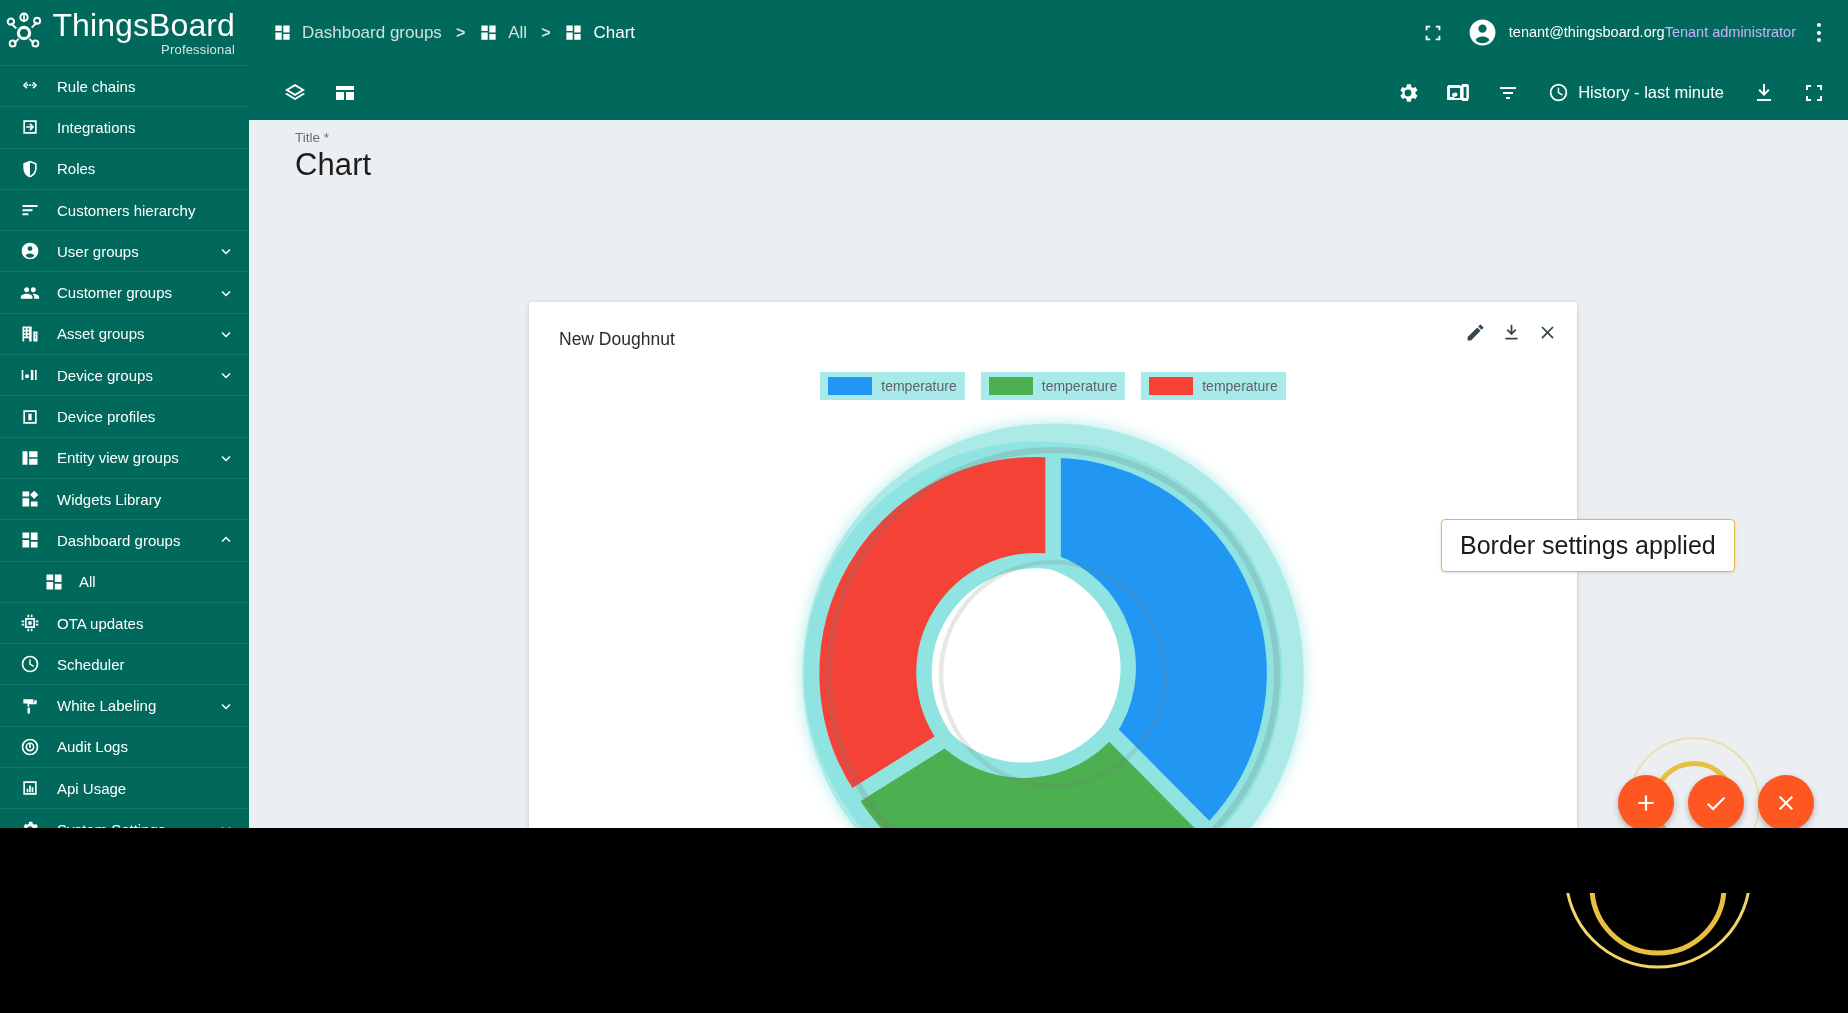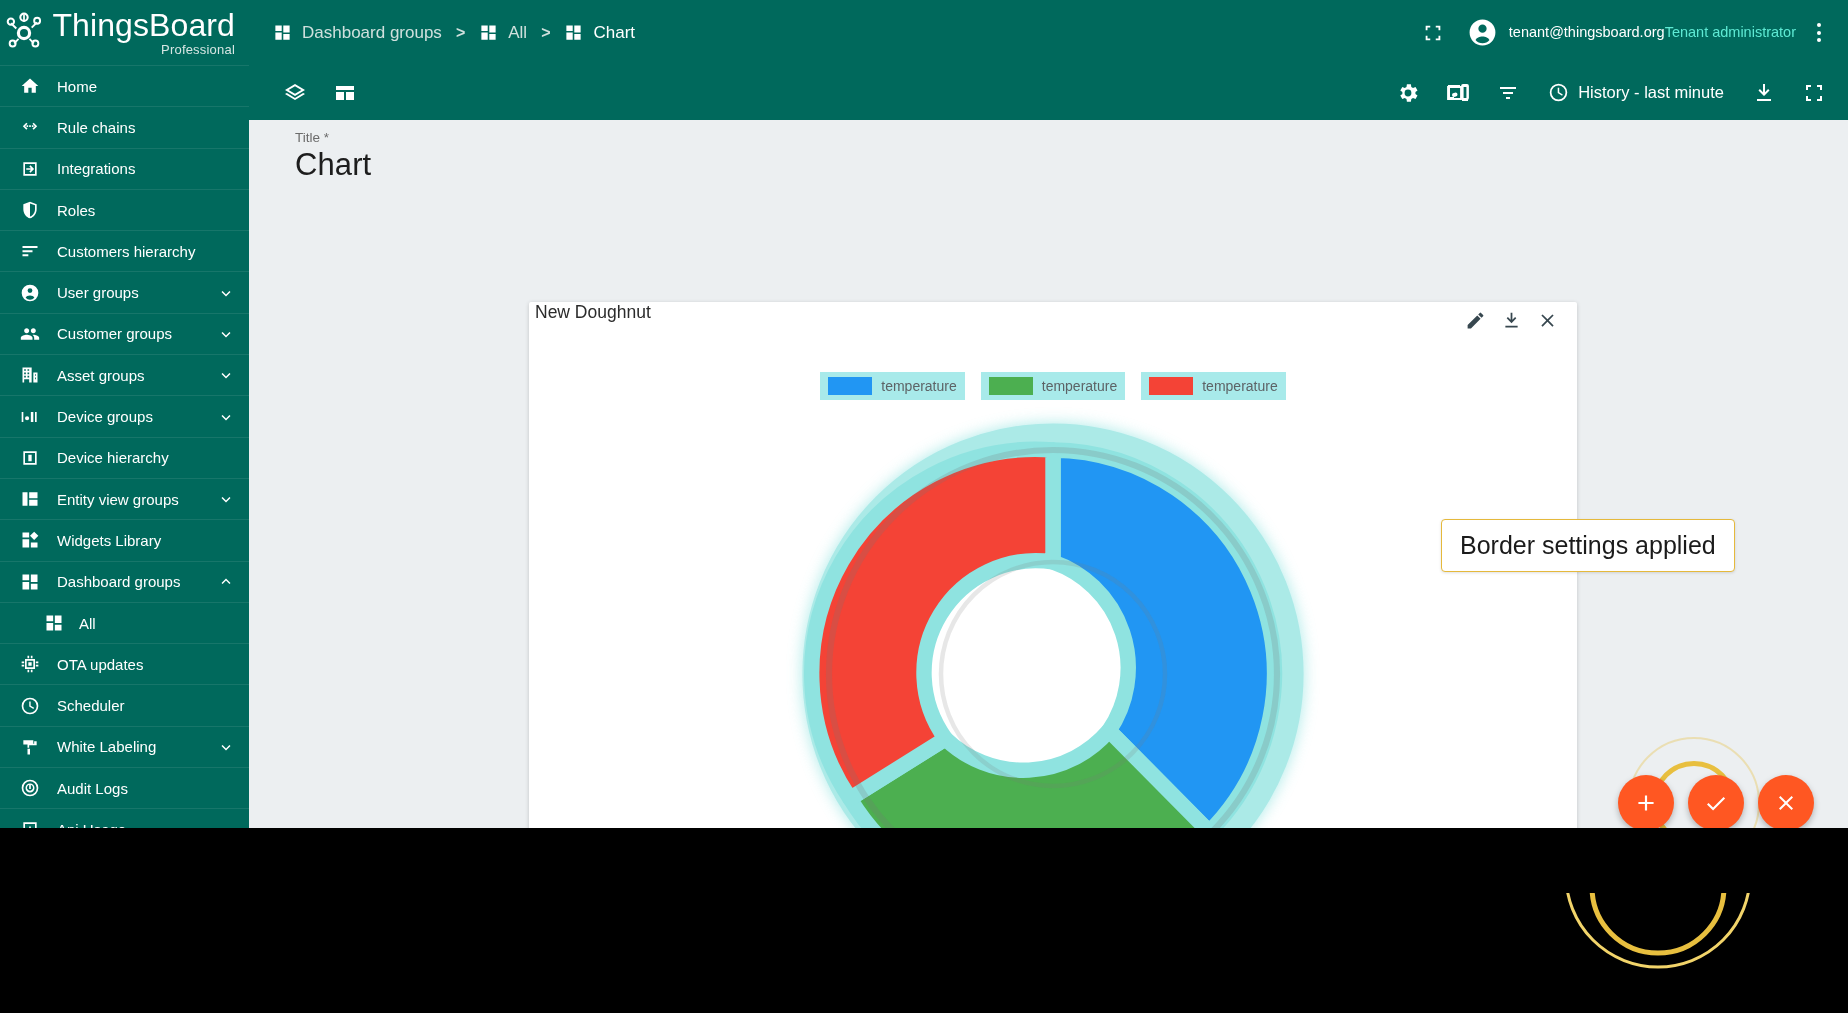--- a/index.html
+++ b/index.html
@@ -58,21 +58,21 @@
   .icon-btn {
     width: 40px; height: 40px; border-radius: 50%; display: flex;
     align-items: center; justify-content: center; cursor: pointer; flex: 0 0 auto;
   }
   .icon-btn svg { fill: #fff; }
   .user-block { display: flex; align-items: center; margin-left: 14px; cursor: pointer; }
   .avatar { width: 31px; height: 31px; border-radius: 50%; margin-right: 11px; flex: 0 0 31px; }
   .avatar svg { width: 31px; height: 31px; fill: #fff; }
   .user-lines { display: flex; line-height: 1.26; }
   .user-email { font-size: 14.5px; color: #fff; }
-  .user-role { font-size: 14.5px; color: #5eead4; }
+  .user-role { font-size: 14.5px; color: #c4b5fd; }
   .kebab { width: 30px; height: 40px; display: flex; flex-direction: column;
            align-items: center; justify-content: center; gap: 3.5px; cursor: pointer; margin-left: 8px; }
   .kebab i { width: 4px; height: 4px; border-radius: 50%; background: #fff; display: block; }
 
   .subbar {
     height: 55px; background: #00695c; display: flex; align-items: center;
     padding: 0 14px 0 26px; flex: 0 0 55px; color: #fff;
   }
   .subbar-spacer { flex: 1 1 auto; }
   .timebtn {
@@ -84,21 +84,21 @@
   
   .content { flex: 1 1 auto; background: #eceff1; position: relative; overflow: hidden; margin-left: 20px; }
   .title-wrap { padding: 10px 0 0 26px; }
   .title-label { font-size: 13.5px; color: #6b6b6b; margin-bottom: 2px; }
   .title-value { font-size: 31px; color: #1d1d1d; font-weight: 400; letter-spacing: .1px; }
 
   .widget-card {
     position: absolute; left: 260px; top: 182px; width: 1048px; height: 655px;
     background: #fff; box-shadow: 0 1px 4px rgba(0,0,0,.18); border-radius: 2px;
   }
-  .widget-head { height: 48px; display: flex; align-items: flex-start; padding: 0 12px 0 6px; }
+  .widget-head { height: 48px; display: flex; align-items: flex-end; padding: 0 12px 0 30px; }
   .widget-title { font-size: 17.5px; color: #2b2b2b; font-weight: 400; }
   .widget-head-spacer { flex: 1 1 auto; }
   .wbtn { width: 36px; height: 36px; display: flex; align-items: center; justify-content: center;
           border-radius: 50%; cursor: pointer; }
   .wbtn svg { width: 21px; height: 21px; fill: #37474f; }
 
   .chart-area { position: relative; width: 100%; height: 600px; }
   .legend {
     position: absolute; top: 22px; left: 0; right: 0;
     display: flex; justify-content: center; gap: 12px; z-index: 3;
@@ -169,28 +169,20 @@
         </svg>
       </div>
       <div class="logo-text">
         <span class="logo-title">ThingsBoard</span>
         <span class="logo-sub">Professional</span>
       </div>
     </div>
 
     <nav class="nav">
 
-      <div class="nav-item">
-        <span class="nav-ico">
-            <svg viewBox="0 0 24 24">
-              <path d="M10 20v-6h4v6h5v-8h3L12 3 2 12h3v8z"></path>
-            </svg>
-          </span>
-        <span class="nav-label">Home</span>
-      </div>
 
       <div class="nav-item">
         <span class="nav-ico">
             <svg viewBox="0 0 24 24">
               <path d="M7.6 6.8 3.4 11l4.2 4.2 1.4-1.4L6.2 11l2.8-2.8zm8.8 0L15 8.2 17.8 11 15 13.8l1.4 1.4L20.6 11zM11 10h2v2h-2zm-3.2 0h2v2h-2zm6.4 0h2v2h-2z"></path>
             </svg>
           </span>
         <span class="nav-label">Rule chains</span>
       </div>
 
@@ -269,21 +261,21 @@
               <path d="M7.4 9.3 12 13.9l4.6-4.6L18 10.7l-6 6-6-6z"></path>
             </svg></span>
       </div>
 
       <div class="nav-item">
         <span class="nav-ico">
             <svg viewBox="0 0 24 24">
               <path d="M4 4h16v16H4V4zm2 2v12h12V6H6zm4 2h4v8h-4V8z"></path>
             </svg>
           </span>
-        <span class="nav-label">Device hierarchy</span>
+        <span class="nav-label">Device profiles</span>
       </div>
 
       <div class="nav-item">
         <span class="nav-ico">
             <svg viewBox="0 0 24 24">
               <path d="M3 4h6v16H3V4zm8 0h10v7H11V4zm0 9h10v7H11v-7z"></path>
             </svg>
           </span>
         <span class="nav-label">Entity view groups</span>
         <span class="nav-chev"><svg viewBox="0 0 24 24">

